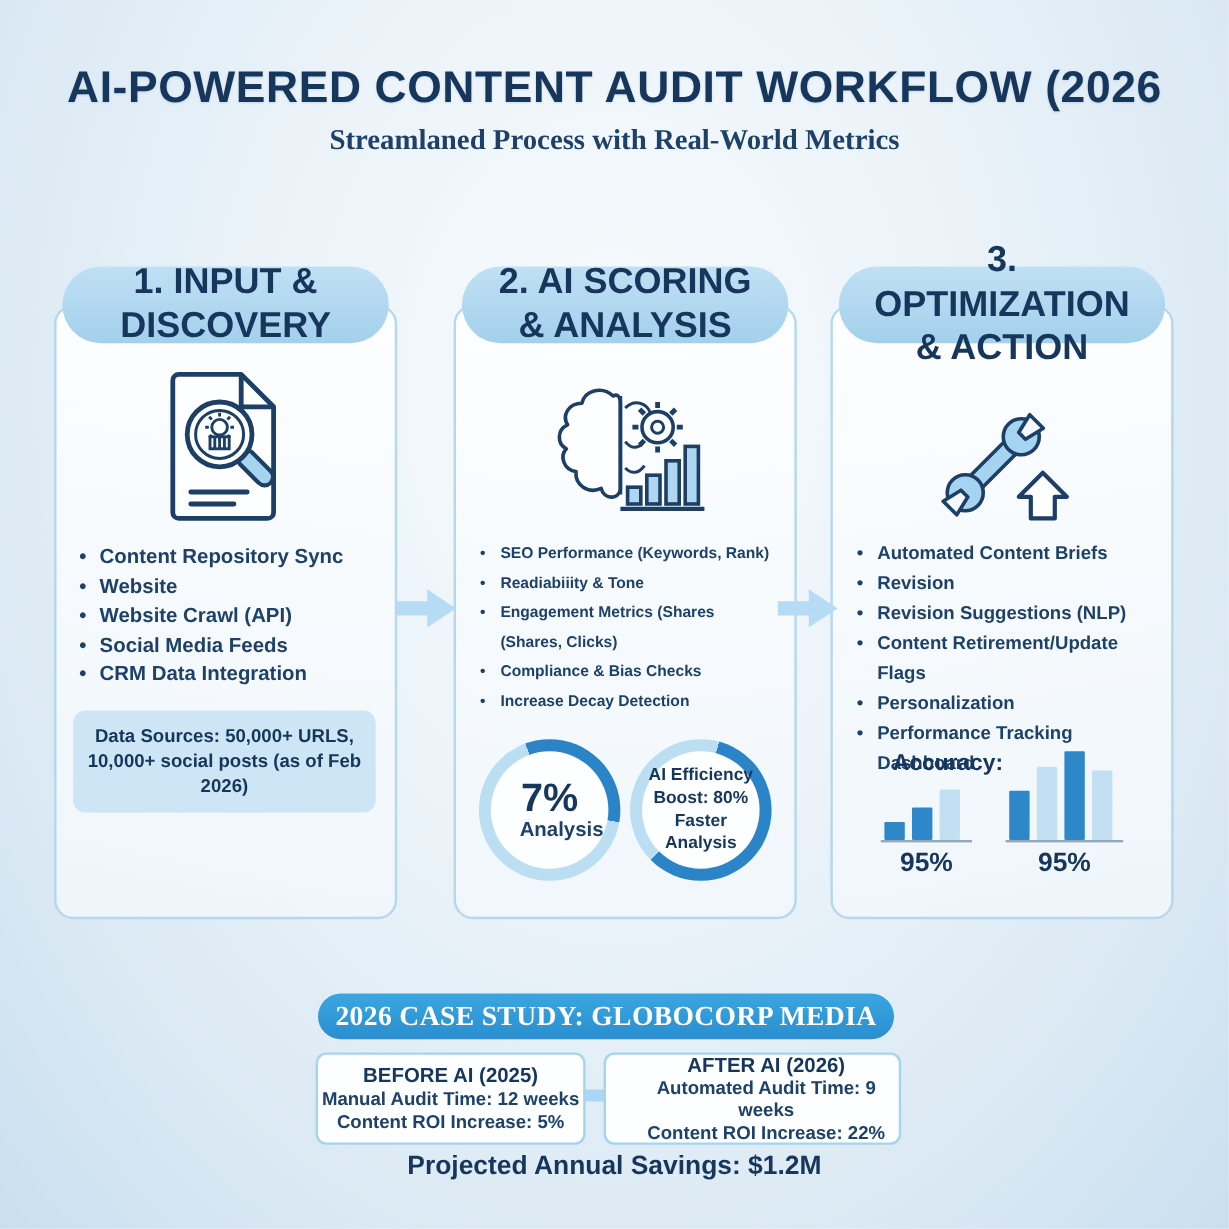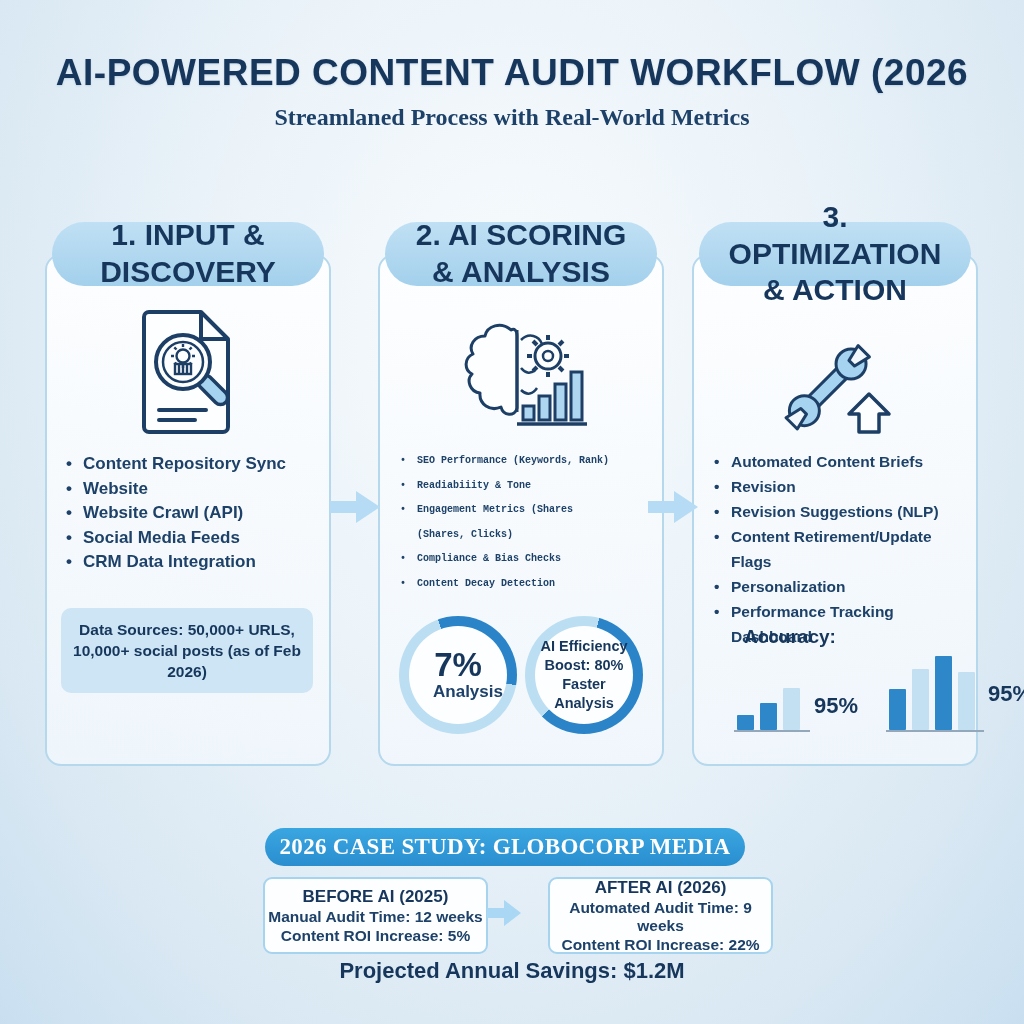--- a/index.html
+++ b/index.html
@@ -33,44 +33,44 @@
   }
   .icon-wrap{position:absolute;left:0;width:100%;display:flex;justify-content:center;}
   .iw1{top:50px;} .iw2{top:62px;} .iw3{top:80px;}
   ul.bullets{
     list-style:none;margin:0;padding:0;position:absolute;
     color:#1d4168;font-weight:600;
   }
   ul.bullets li{position:relative;padding-left:19px;white-space:pre-line;}
   ul.bullets li::before{content:"•";position:absolute;left:2px;top:0;color:#1d4168;}
   .b1{top:196px;left:17px;width:240px;font-size:17px;line-height:24.5px;}
-  .b2{top:193px;left:18px;width:256px;font-size:10px;line-height:24.5px;font-family:Liberation Mono, monospace;}
+  .b2{top:193px;left:18px;width:256px;font-size:13px;line-height:24.5px;}
   .b3{top:193px;left:18px;width:260px;font-size:15.5px;line-height:25px;}
   .note{
     position:absolute;top:336px;left:14px;width:236px;padding:11px 8px;
     background:#cde5f4;border-radius:10px;text-align:center;
-    font-size:15.5px;line-height:21px;color:#16365c;font-weight:600;margin-top:16px;
+    font-size:15.5px;line-height:21px;color:#16365c;font-weight:600;
   }
   .note b{font-weight:800;}
   .donut-row{position:absolute;top:360px;left:10px;width:262px;display:flex;gap:8px;justify-content:center;}
   .donut{
     --from:0deg;--arc:90deg;
     position:relative;width:118px;height:118px;border-radius:50%;
     background:conic-gradient(from var(--from), #2a84c7 0 var(--arc), #bcdef2 var(--arc) 360deg);
   }
   .donut-hole{
     position:absolute;inset:10px;border-radius:50%;background:#fdfeff;
     display:flex;flex-direction:column;align-items:center;justify-content:center;text-align:center;
   }
   .donut-big{font-size:33px;font-weight:800;color:#16365c;line-height:1.05;}
   .donut-small{font-size:17px;font-weight:600;color:#1d4168;margin-left:20px;}
   .donut-text{font-size:14.5px;font-weight:700;color:#16365c;line-height:1.3;white-space:pre-line;}
   .accuracy-label{position:absolute;top:370px;left:50px;font-size:19px;font-weight:800;color:#16365c;}
   .charts-row{position:absolute;top:368px;left:40px;width:216px;height:108px;display:flex;gap:28px;align-items:flex-end;}
-  .chart-group{display:flex;flex-direction:row;justify-content:flex-end;align-items:center;gap:4px;}
+  .chart-group{display:flex;flex-direction:column;justify-content:flex-end;align-items:center;gap:4px;}
   .bars{display:flex;align-items:flex-end;gap:6px;border-bottom:2.5px solid #93a9bb;padding:0 3px;}
   .bars-a{height:50px;width:70px;}
   .bars-b{height:74px;width:92px;}
   .bar{width:17px;border-radius:1px;}
   .bar.dark{background:#2d87c8;}
   .bar.light{background:#c3e0f3;}
   .chart-label{font-size:22px;font-weight:800;color:#16365c;}
   .flow-arrow{position:absolute;top:487px;}
   .fa1{left:330px;} .fa2{left:648px;}
   .banner{
@@ -78,21 +78,21 @@
     background:linear-gradient(180deg,#3aa6e1,#2a8ecf);
     display:flex;align-items:center;justify-content:center;
     color:#ffffff;font-size:23px;font-weight:800;letter-spacing:.3px;font-family:Liberation Serif, serif;
   }
   .cs-box{
     position:absolute;top:877px;width:221px;height:73px;
     background:#fcfeff;border:2px solid #a6d3ee;border-radius:9px;
     display:flex;flex-direction:column;align-items:center;justify-content:center;gap:1px;
     text-align:center;color:#1d4168;
   }
-  .cs-before{left:263px;} .cs-after{left:548px;}
+  .cs-before{left:263px;} .cs-after{left:503px;padding-left:23px;}
   .cs-title{font-size:17px;font-weight:800;color:#16365c;}
   .cs-line{font-size:15.5px;font-weight:600;}
   .cs-arrow{position:absolute;top:898px;left:487px;}
   .savings{
     position:absolute;top:958px;left:0;width:100%;text-align:center;
     font-size:22px;font-weight:800;color:#16365c;
   }
 </style>
 </head>
 <body>
@@ -155,21 +155,21 @@
         </g>
         <path d="M66,106 h70" stroke="#1d3f66" stroke-width="3.5"></path>
       </svg>
     </div>
     <ul class="bullets b2">
         <li>SEO Performance (Keywords, Rank)</li>
         <li>Readiabiiity &amp; Tone</li>
         <li>Engagement Metrics (Shares
 (Shares, Clicks)</li>
         <li>Compliance &amp; Bias Checks</li>
-        <li>Content Decay Detection</li>
+        <li>Increase Decay Detection</li>
       </ul>
     <div class="donut-row">
       <div class="donut" style="--from: -20deg; --arc: 120deg;">
         <div class="donut-hole">
           <div class="donut-big">7%</div>
           <div class="donut-small">Analysis</div>
         </div>
       </div>
       <div class="donut" style="--from: 15deg; --arc: 210deg;">
         <div class="donut-hole">

